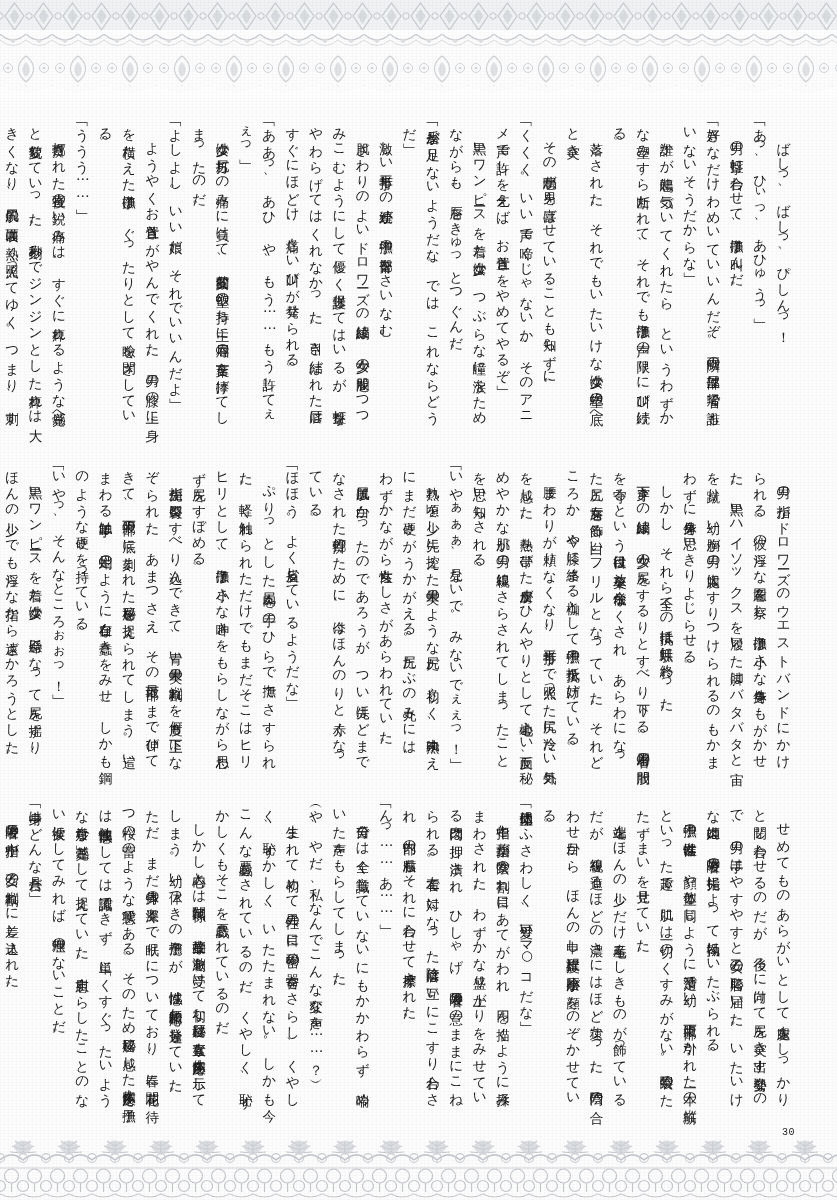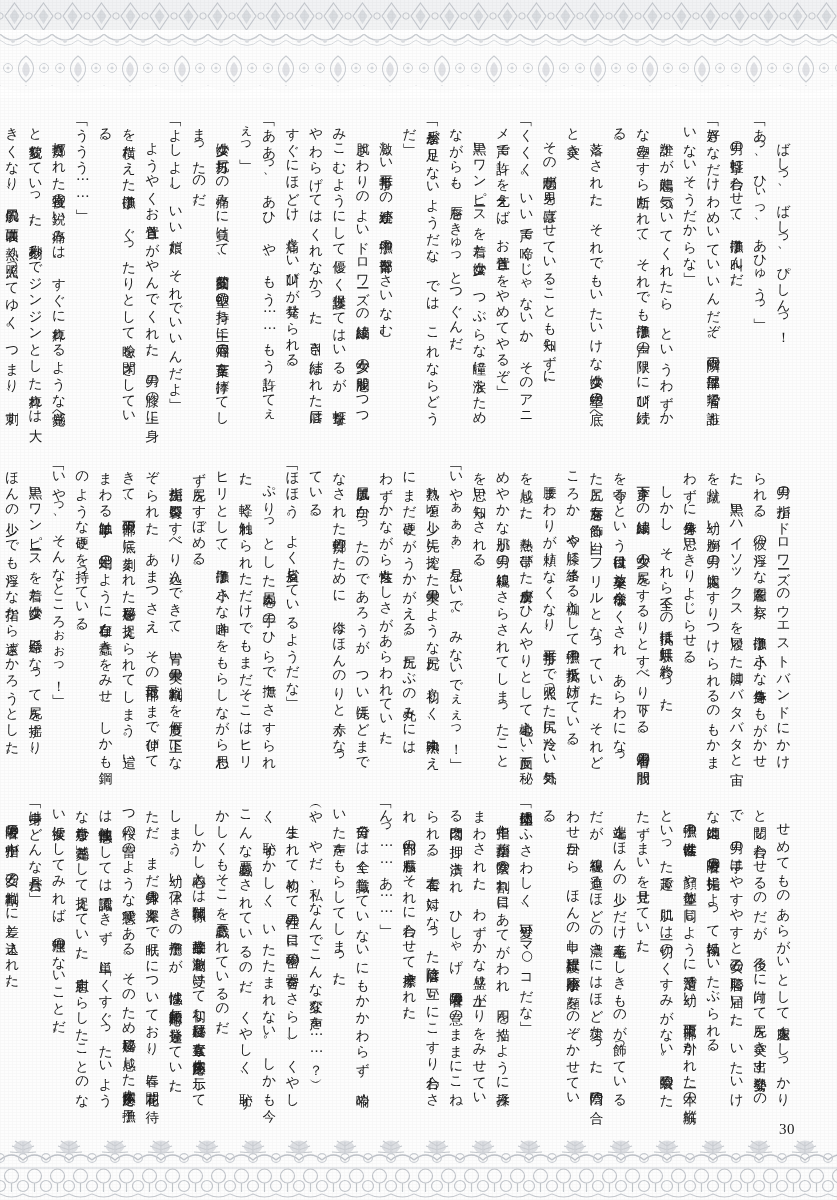--- a/index.html
+++ b/index.html
@@ -70,23 +70,23 @@
     right: 42px;
     height: 300px;
     width: 700px;
   }
 
   
   #page-number {
     position: absolute;
     right: 42px;
     bottom: 62px;
-    font-size: 15px;
+    font-size: 10px;
     color: #1b1b1b;
-    font-family: Liberation Serif, serif;
+    font-family: Liberation Mono, monospace;
     letter-spacing: 0.5px;
   }
 
   
   #grain {
     position: absolute;
     inset: 0;
     pointer-events: none;
     opacity: 0.035;
     background-image:

